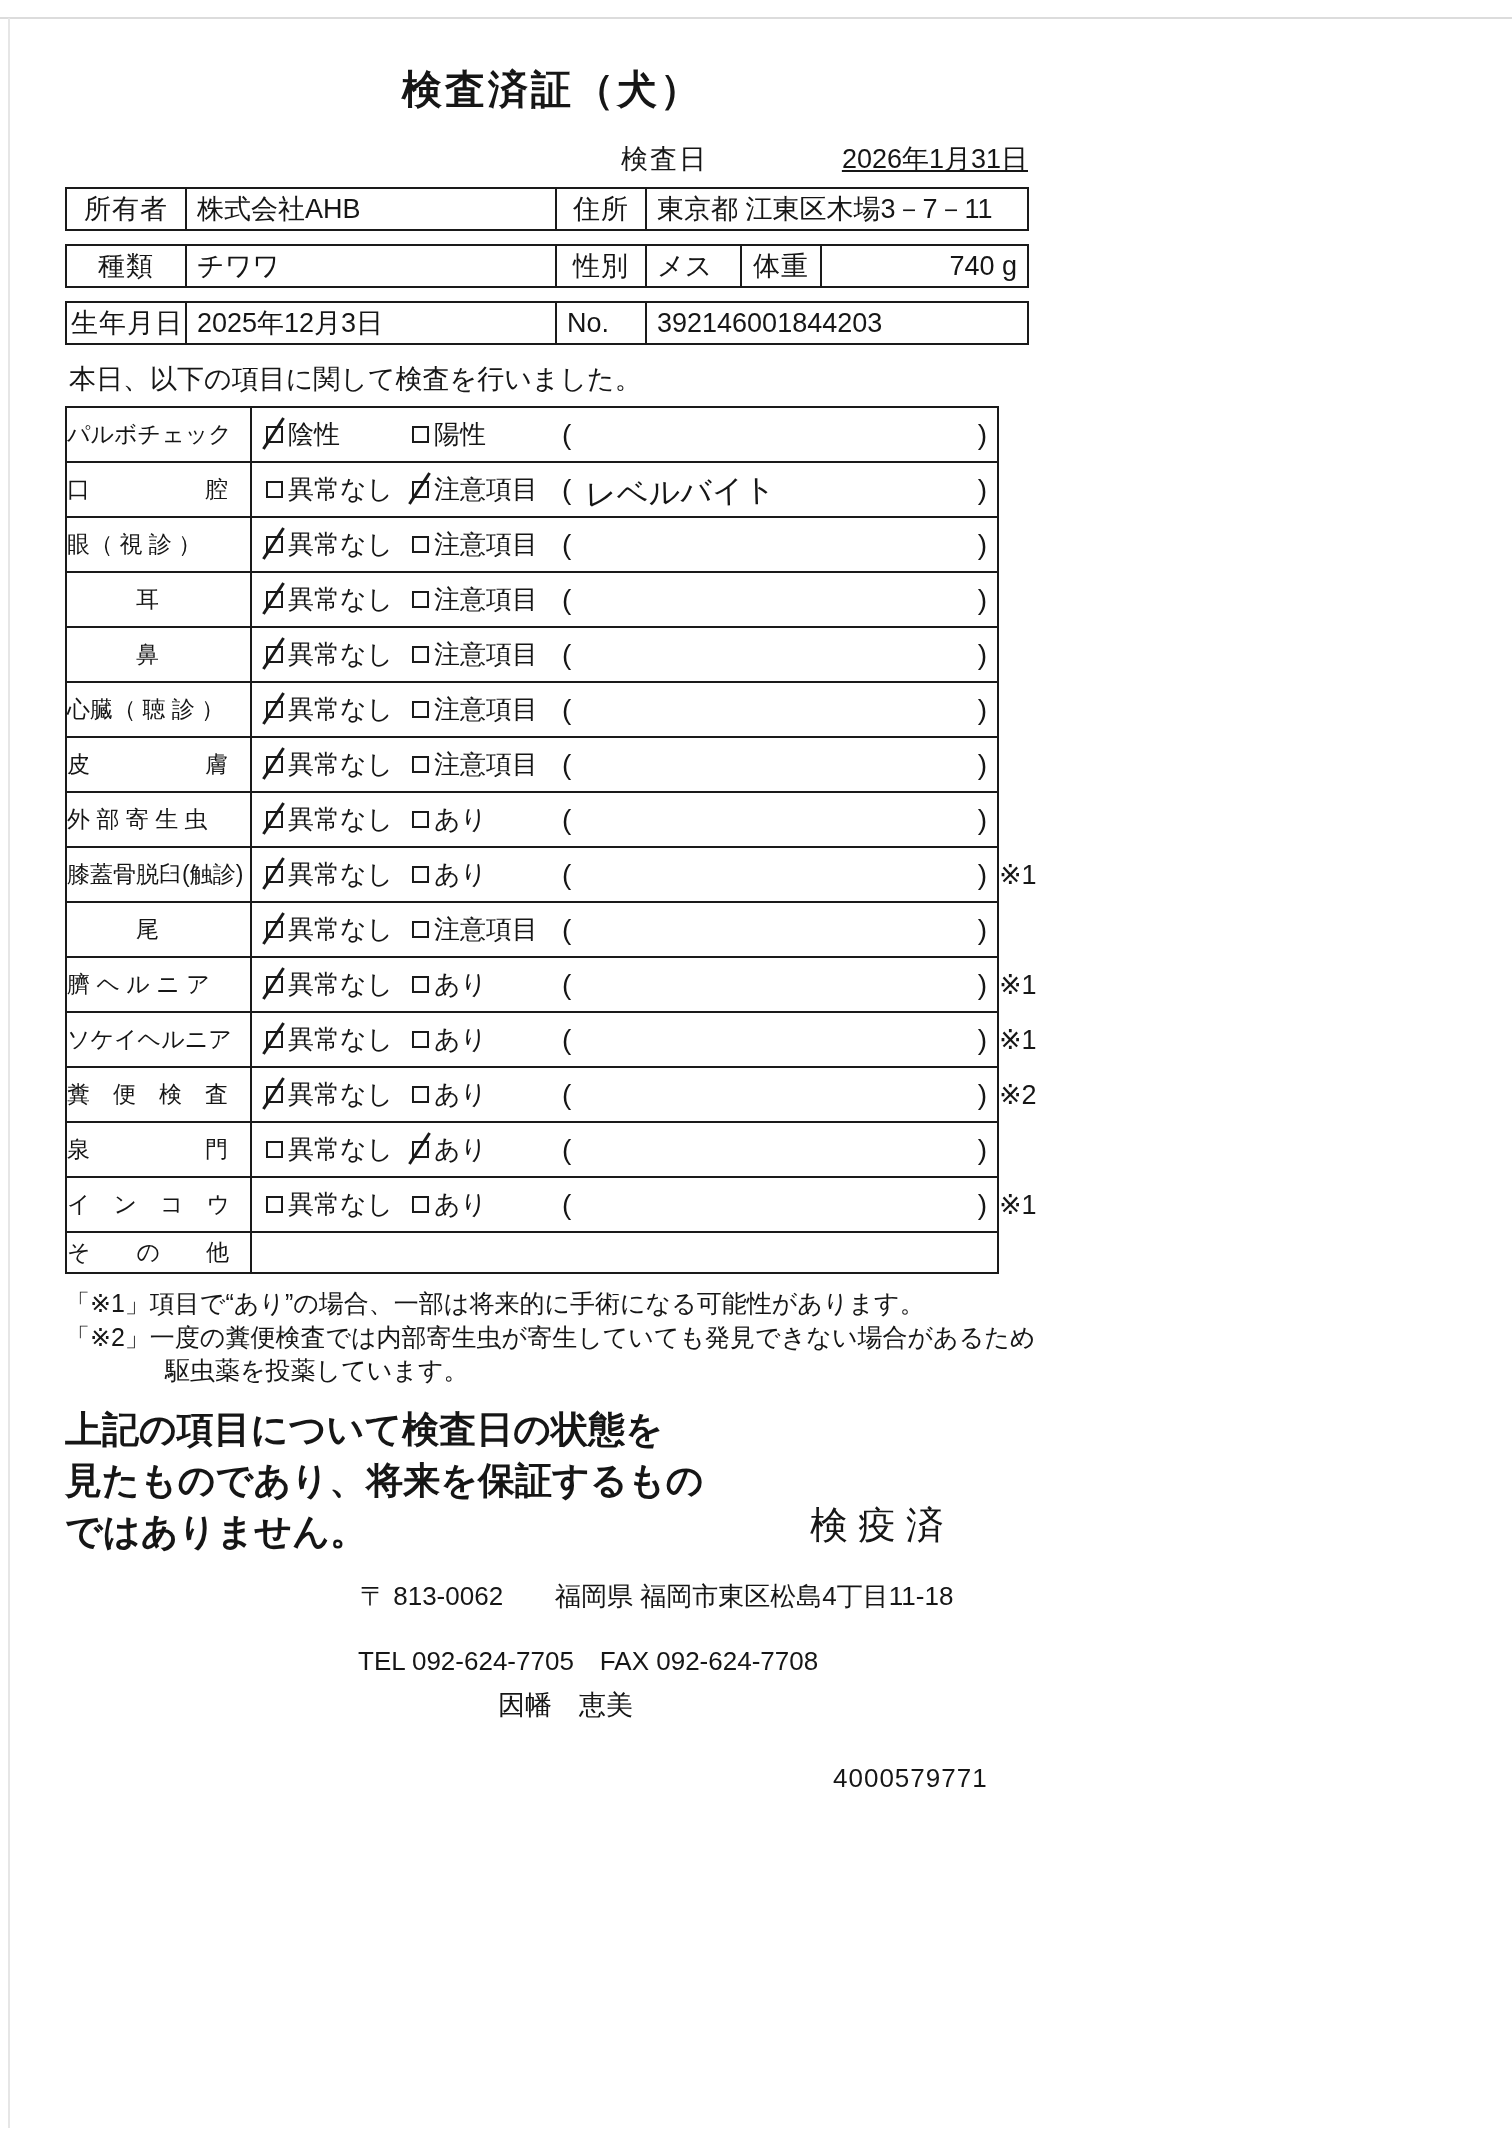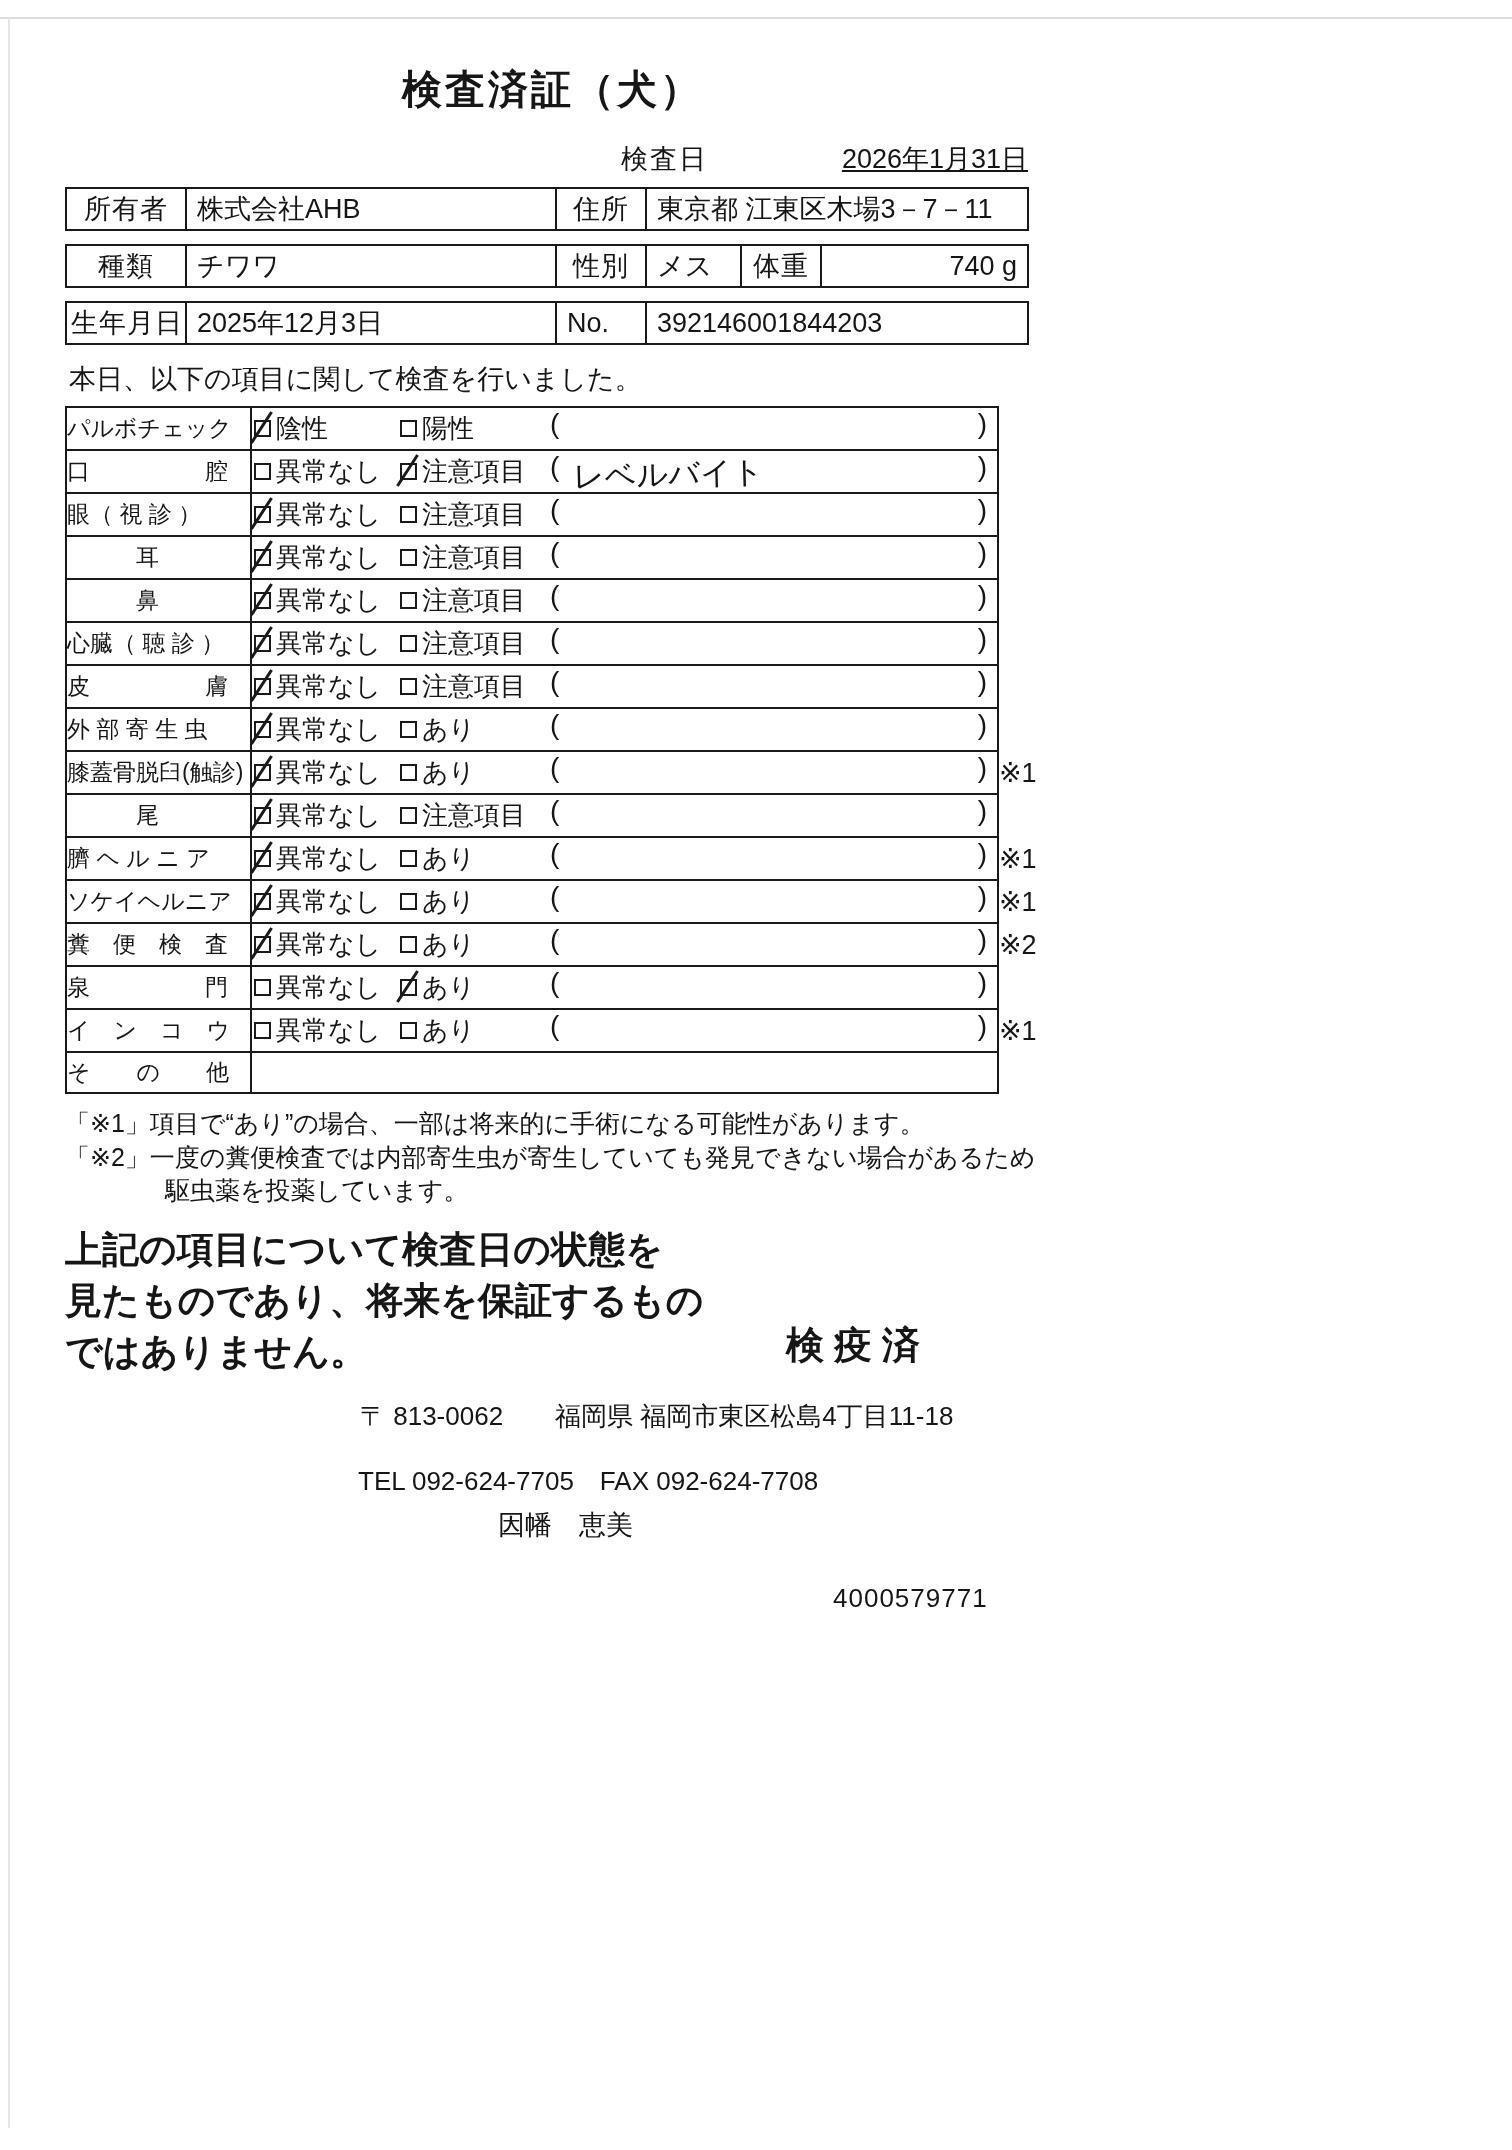--- a/index.html
+++ b/index.html
@@ -30,38 +30,38 @@
   .intro { font-size: 27px; margin: 16px 0 9px 4px; }
 
   table.exam { border-collapse: collapse; table-layout: fixed; width: 982px; }
   table.exam td { height: 41px; padding: 0; }
   td.exam-label {
     border: 2.5px solid #1a1a1a; font-size: 23px; white-space: pre;
     padding: 0 2px; overflow: hidden; font-weight: 500;
   }
   td.exam-content { border: 2.5px solid #1a1a1a; overflow: visible; }
   td.exam-mark { border: none; font-size: 27px; padding-left: 8px; }
-  .rowflex { display: flex; height: 41px; padding-left: 2px; }
+  .rowflex { display: flex; align-items: center; height: 53px; padding-left: 14px; }
   .opt { display: flex; align-items: center; width: 146px; flex: 0 0 auto; font-size: 26px; }
   .opt.opt2 { width: 150px; }
   .cb { width: 17px; height: 17px; border: 2.5px solid #1a1a1a; margin-right: 5px; position: relative; flex: 0 0 auto; }
   .cb.checked::after {
     content: ""; position: absolute; left: 4px; top: -13px; width: 3px; height: 37px;
     background: #1a1a1a; transform: rotate(33deg); z-index: 2;
   }
   .paren { font-size: 28px; }
   .paren-close { margin-right: 10px; }
   .note { flex: 1 1 auto; font-size: 31px; padding-left: 14px; transform: rotate(-1.5deg); font-weight: 500; }
 
   .footnotes { margin-top: 13px; font-size: 25px; line-height: 1.34; }
   .footnote-line { white-space: pre; }
 
   .bottom-row { display: flex; margin-top: 16px; }
   .disclaimer { font-size: 37px; font-weight: bold; white-space: pre-line; line-height: 1.38; }
-  .stamp { margin-left: auto; margin-right: 110px; align-self: flex-end; margin-bottom: 6px; font-size: 38px; letter-spacing: 10px; font-weight: 700; }
+  .stamp { margin-left: auto; margin-right: 86px; align-self: flex-end; margin-bottom: 6px; font-size: 38px; letter-spacing: 10px; font-weight: 400; }
 
   .postal { margin: 22px 0 0 295px; font-size: 26px; white-space: pre; }
   .telfax { margin: 30px 0 0 293px; font-size: 26px; white-space: pre; }
   .clinic-name { margin: 36px 0 0 288px; font-size: 33px; font-weight: bold; letter-spacing: 3px; }
   .staff { margin: 8px 0 0 433px; font-size: 27px; white-space: pre; }
   .serial { margin: 40px 0 0 768px; font-size: 26px; letter-spacing: 1px; }
 </style>
 </head>
 <body>
 

